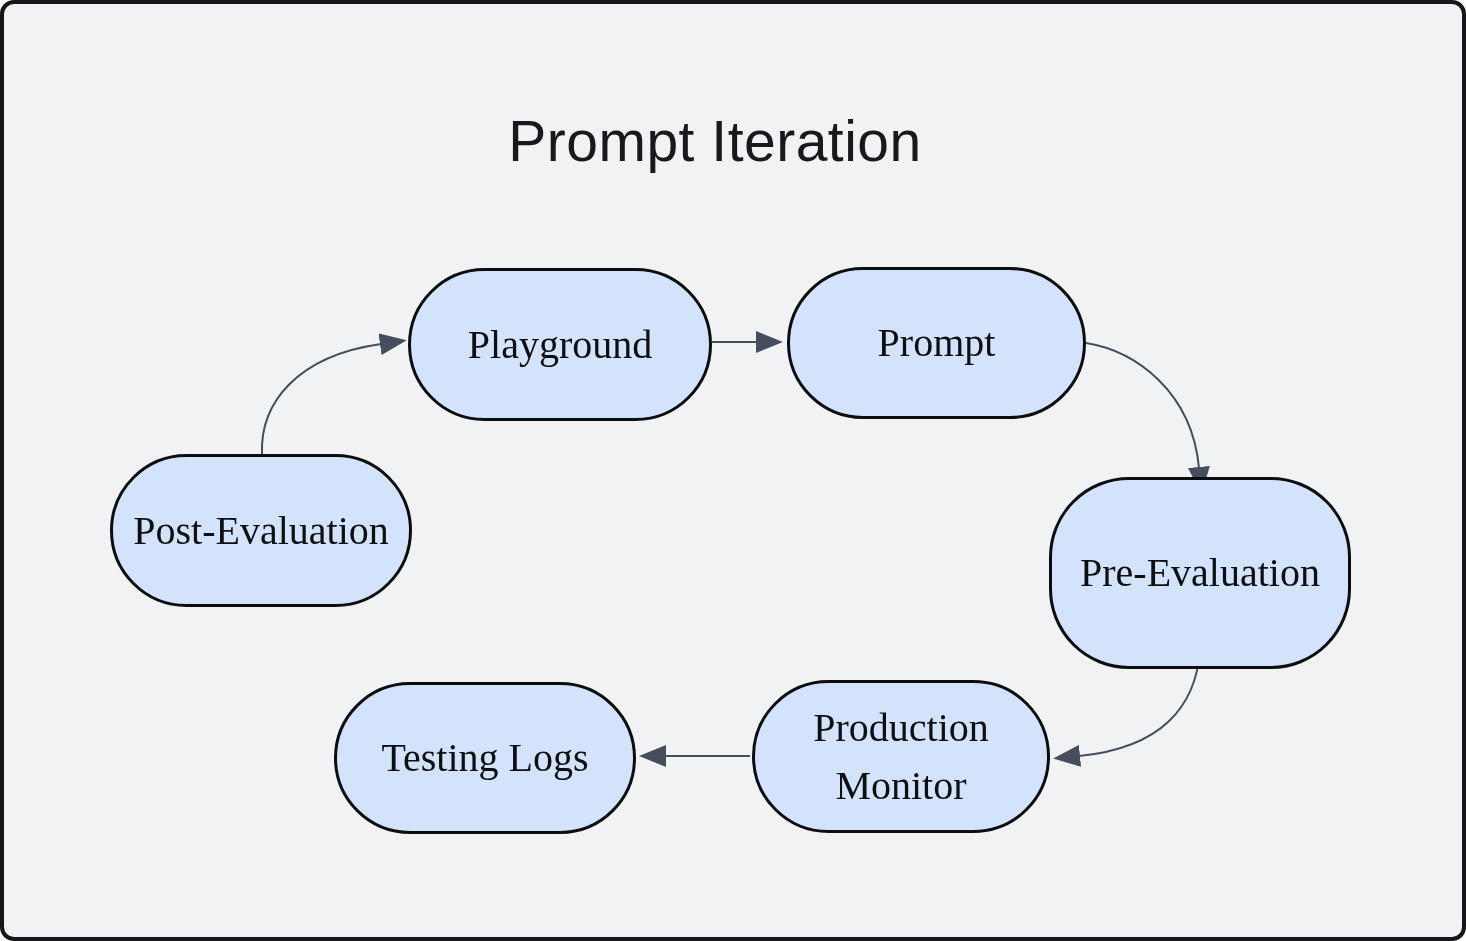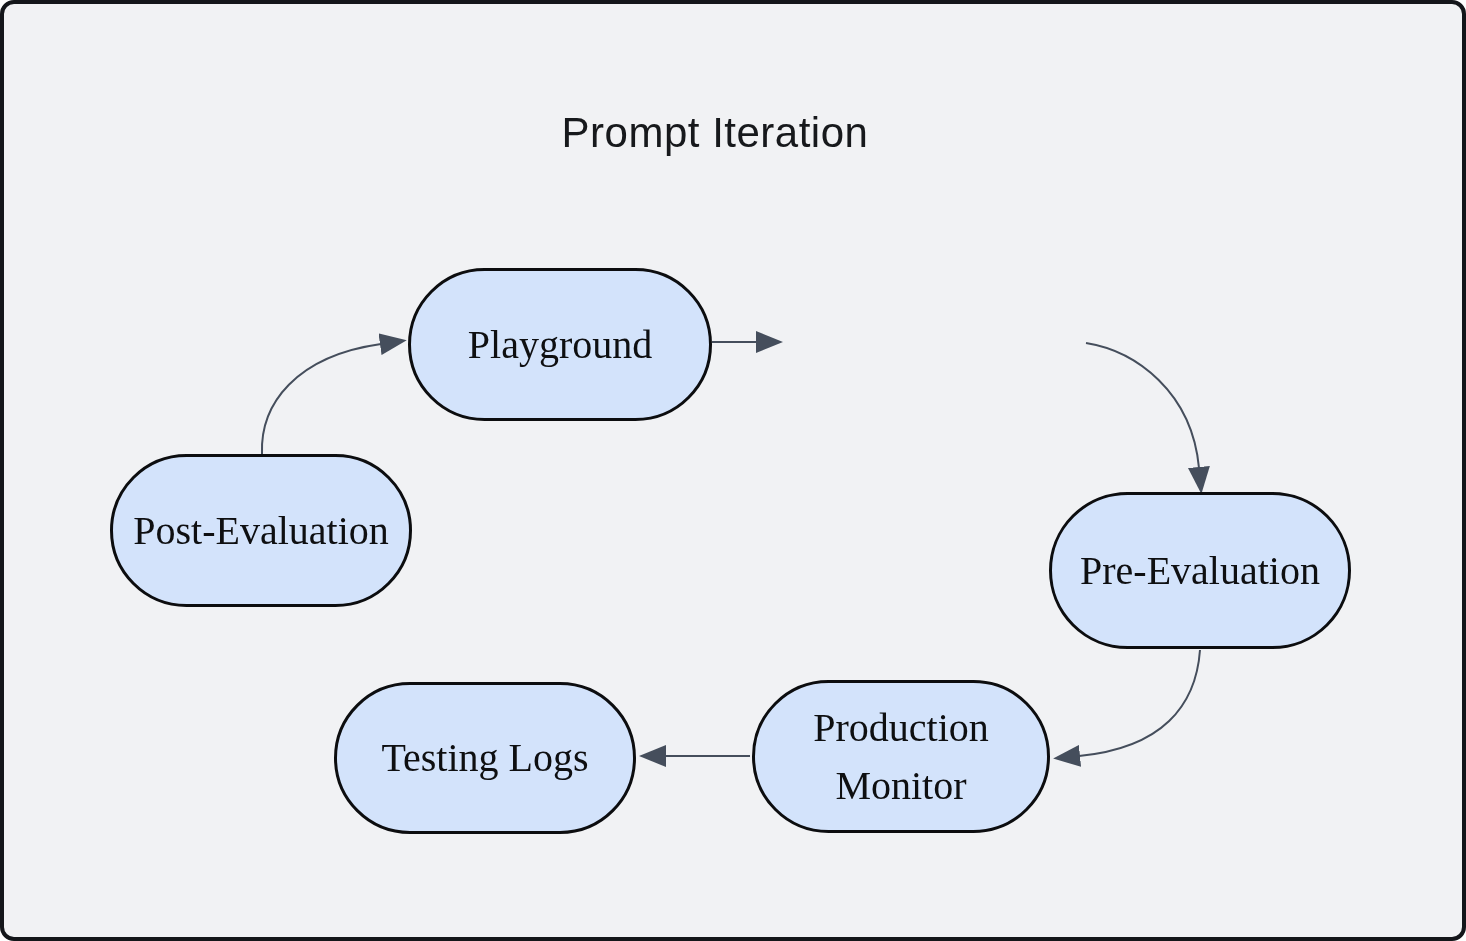--- a/index.html
+++ b/index.html
@@ -17,21 +17,21 @@
     border: 4px solid #14161a;
     border-radius: 14px;
     overflow: hidden;
   }
   .diagram-title {
     position: absolute;
     left: 0;
     top: 106px;
     width: 1422px;
     text-align: center;
-    font-size: 42px;
+    font-size: 57px;
     font-weight: 500;
     letter-spacing: 0.5px;
     color: #17191c;
     font-family: "Liberation Sans", sans-serif;
     line-height: 1.1;
   }
   .edges-layer {
     position: absolute;
     left: 0;
     top: 0;
@@ -54,21 +54,21 @@
     font-size: 40px;
     line-height: 1.45;
     color: #0e0f11;
   }
   .node .line { white-space: nowrap; }
 
   
   #node-post-evaluation   { left: 106px;  top: 450px; width: 302px; height: 153px; }
   #node-playground-testing{ left: 404px;  top: 264px; width: 304px; height: 153px; }
   #node-prompt            { left: 783px;  top: 263px; width: 299px; height: 152px; }
-  #node-pre-evaluation    { left: 1045px; top: 488px; width: 302px; height: 157px; }
+  #node-pre-evaluation    { left: 1045px; top: 473px; width: 302px; height: 192px; }
   #node-production-deploy { left: 748px;  top: 676px; width: 298px; height: 153px; align-items: center; }
   #node-monitor-logs      { left: 330px;  top: 678px; width: 302px; height: 152px; }
 </style>
 </head>
 <body>
 
 <div class="canvas">
 
   <div class="diagram-title">Prompt Iteration</div>
 
@@ -86,20 +86,23 @@
   </svg>
 
   <div class="node" id="node-post-evaluation">
     <div class="line">Post-Evaluation</div>
   </div>
 
   <div class="node" id="node-playground-testing">
     <div class="line">Playground</div>
   </div>
 
+  <div class="node" id="node-prompt">
+    <div class="line">Prompt</div>
+  </div>
 
   <div class="node" id="node-pre-evaluation">
     <div class="line">Pre-Evaluation</div>
   </div>
 
   <div class="node" id="node-production-deploy">
     <div class="line">Production</div>
     <div class="line">Monitor</div>
   </div>
 

